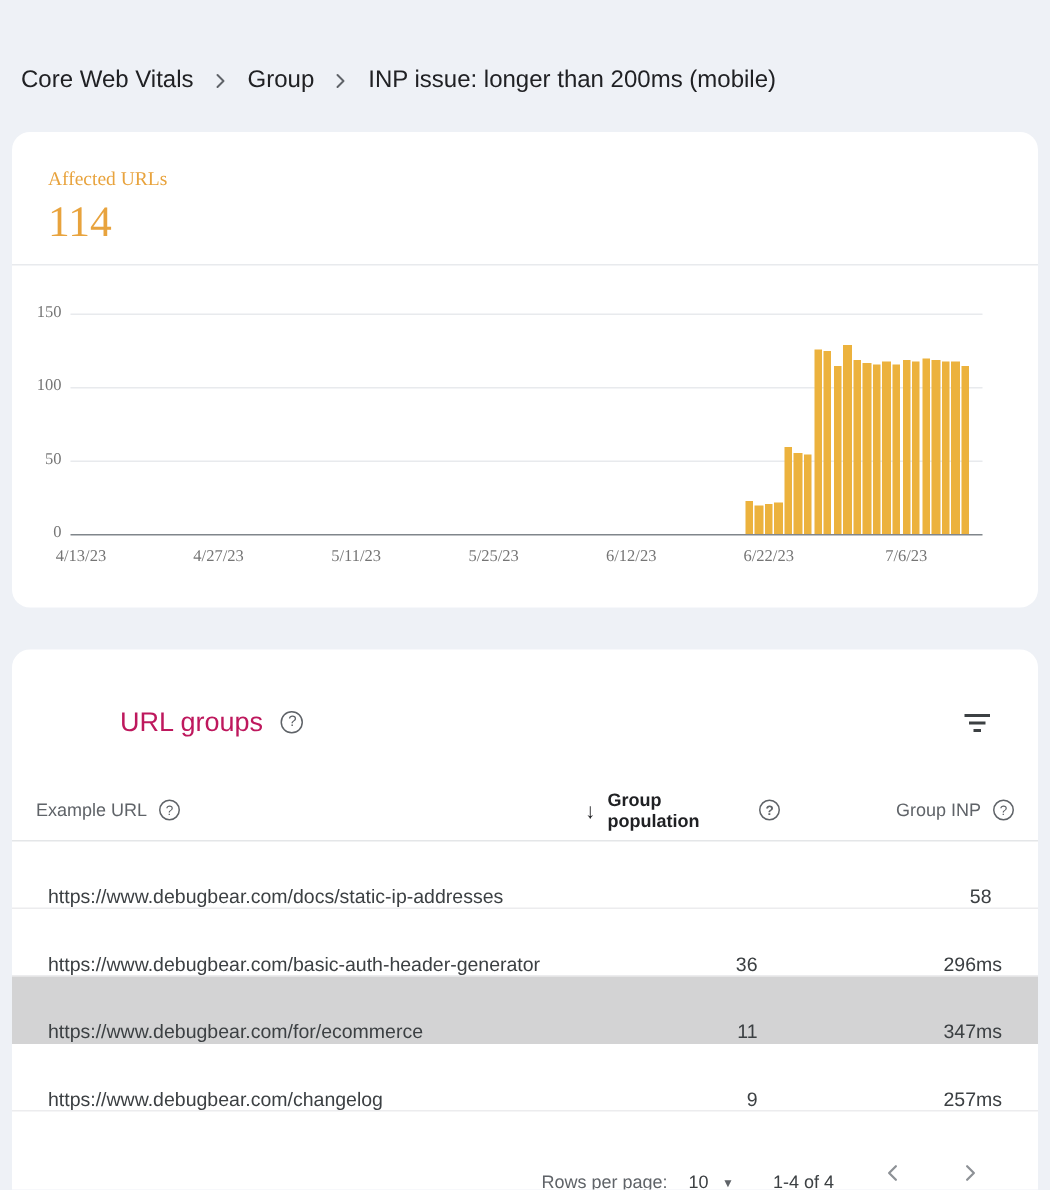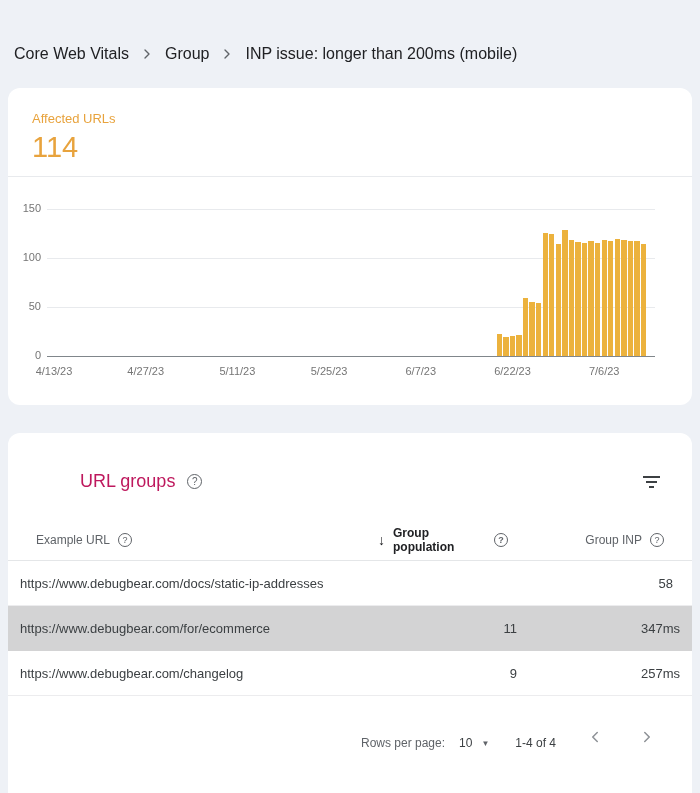--- a/index.html
+++ b/index.html
@@ -24,21 +24,21 @@
   .crumb { white-space: nowrap; }
   .crumb.link { cursor: pointer; }
   .crumb-sep { display: flex; align-items: center; }
   
   .card {
     background: #ffffff;
     border-radius: 12px;
     margin: 0 8px;
     overflow: hidden;
   }
-  .card.summary-chart { height: 317px; }
+  .card.summary-chart { height: 317px; font-family: Liberation Serif, serif; }
   .card.url-groups { height: 372px; margin-top: 28px; }
   
   .summary-header {
     height: 89px;
     padding: 23px 24px 0 24px;
     border-bottom: 1px solid #e8eaed;
     cursor: pointer;
   }
   .metric-label { font-size: 13px; font-weight: 500; color: #e8a33d; }
   .metric-value { font-size: 29px; font-weight: 400; color: #e8a33d; margin-top: 5px; }
@@ -71,32 +71,32 @@
   .filter-btn { cursor: pointer; padding: 4px; }
   .filter-icon { display: block; }
   .filter-icon span { display: block; height: 2px; background: #3c4043; margin: 0 auto 3px auto; }
   .filter-icon .l1 { width: 17px; }
   .filter-icon .l2 { width: 11px; }
   .filter-icon .l3 { width: 5px; margin-bottom: 0; }
   
   .thead {
     display: flex; align-items: center;
     margin-top: 27px; height: 42px;
-    padding: 0 28px;
+    padding: 0 16px;
     border-bottom: 1px solid #e4e6e8;
     font-size: 12px; color: #5f6368;
   }
   .th { display: flex; align-items: center; gap: 8px; cursor: pointer; }
   .th-url { flex: 1; justify-content: flex-start; }
   .th-pop { width: 130px; justify-content: flex-end; color: #202124; font-weight: bold; }
   .th-inp { width: 156px; justify-content: flex-end; }
   .sort-arrow { font-size: 14px; color: #202124; font-weight: normal; }
   .tbody .trow {
-    display: flex; align-items: center;
-    height: 45px; padding: 0 12px;
+    display: flex; align-items: flex-end;
+    height: 45px; padding: 0 24px;
     border-bottom: 1px solid #ececee;
     font-size: 13px; color: #3c4043;
     cursor: pointer;
   }
   .trow.highlighted { background: #d3d3d4; border-bottom-color: #d3d3d4; }
   .cell-url { flex: 1; white-space: nowrap; overflow: hidden; text-overflow: ellipsis; }
   .cell-pop { width: 130px; text-align: right; padding-right: 7px; }
   .cell-inp { width: 156px; text-align: right; }
   
   .tfoot {
@@ -141,21 +141,21 @@
       <div class="gridline" style="top: 130px;"></div>
       <div class="ylabel" style="top: 123px;">50</div>
       <div class="gridline" style="top: 81px;"></div>
       <div class="ylabel" style="top: 74px;">100</div>
       <div class="gridline" style="top: 32px;"></div>
       <div class="ylabel" style="top: 25px;">150</div>
       <div class="xlabel" style="left: 46px;">4/13/23</div>
       <div class="xlabel" style="left: 137.7px;">4/27/23</div>
       <div class="xlabel" style="left: 229.4px;">5/11/23</div>
       <div class="xlabel" style="left: 321.1px;">5/25/23</div>
-      <div class="xlabel" style="left: 412.8px;">6/7/23</div>
+      <div class="xlabel" style="left: 412.8px;">6/12/23</div>
       <div class="xlabel" style="left: 504.5px;">6/22/23</div>
       <div class="xlabel" style="left: 596.2px;">7/6/23</div>
       <div class="bar" title="6/20/23: 22" style="left: 488.7px; width: 5.4px; height: 21.56px; top: 157.44px; background: rgb(236, 178, 61);"></div>
       <div class="bar" title="6/21/23: 19" style="left: 495.25px; width: 5.4px; height: 18.62px; top: 160.38px; background: rgb(236, 178, 61);"></div>
       <div class="bar" title="6/22/23: 20" style="left: 501.8px; width: 5.4px; height: 19.6px; top: 159.4px; background: rgb(236, 178, 61);"></div>
       <div class="bar" title="6/23/23: 21" style="left: 508.35px; width: 5.4px; height: 20.58px; top: 158.42px; background: rgb(236, 178, 61);"></div>
       <div class="bar" title="6/24/23: 59" style="left: 514.9px; width: 5.4px; height: 57.82px; top: 121.18px; background: rgb(236, 178, 61);"></div>
       <div class="bar" title="6/25/23: 55" style="left: 521.45px; width: 5.4px; height: 53.9px; top: 125.1px; background: rgb(236, 178, 61);"></div>
       <div class="bar" title="6/26/23: 54" style="left: 528px; width: 5.4px; height: 52.92px; top: 126.08px; background: rgb(236, 178, 61);"></div>
       <div class="bar" title="6/27/23: 126" style="left: 534.55px; width: 5.4px; height: 123.48px; top: 55.52px; background: rgb(236, 178, 61);"></div>
@@ -206,20 +206,25 @@
       <span>Group INP</span>
       <span class="help-icon small">?</span>
     </div>
   </div>
 
   <div class="tbody">
       <div class="trow">
         <div class="cell-url">https://www.debugbear.com/docs/static-ip-addresses</div>
         <div class="cell-pop">58</div>
       </div>
+      <div class="trow">
+        <div class="cell-url">https://www.debugbear.com/basic-auth-header-generator</div>
+        <div class="cell-pop">36</div>
+        <div class="cell-inp">296ms</div>
+      </div>
       <div class="trow highlighted">
         <div class="cell-url">https://www.debugbear.com/for/ecommerce</div>
         <div class="cell-pop">11</div>
         <div class="cell-inp">347ms</div>
       </div>
       <div class="trow">
         <div class="cell-url">https://www.debugbear.com/changelog</div>
         <div class="cell-pop">9</div>
         <div class="cell-inp">257ms</div>
       </div>

